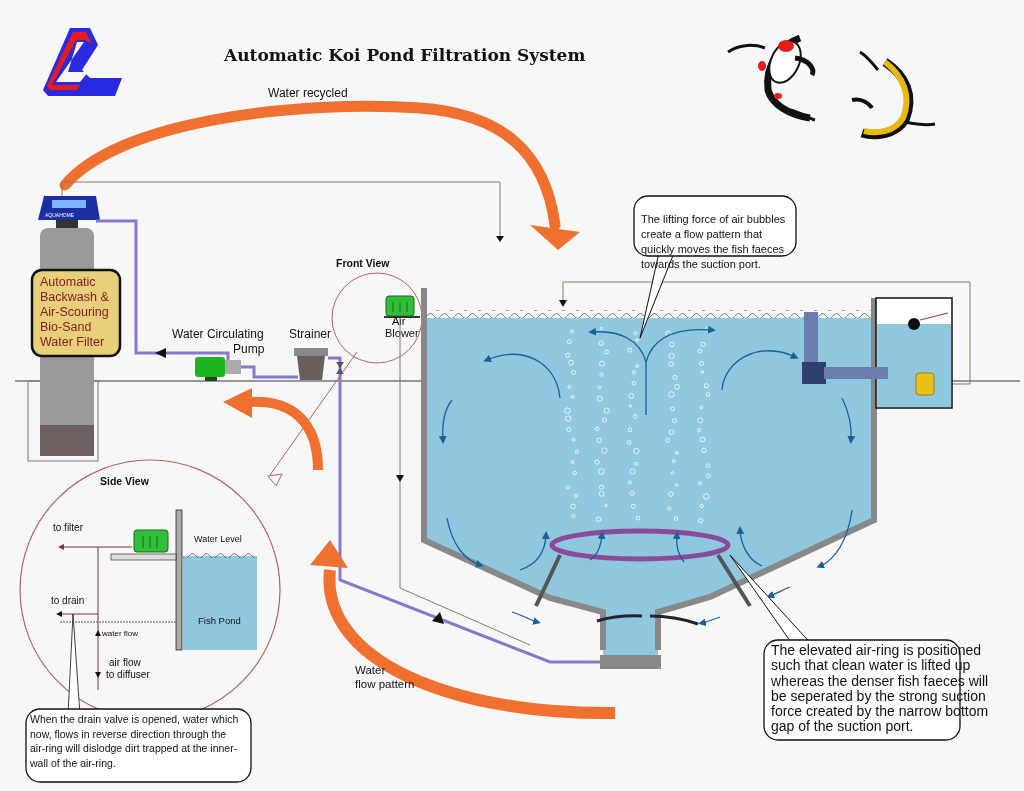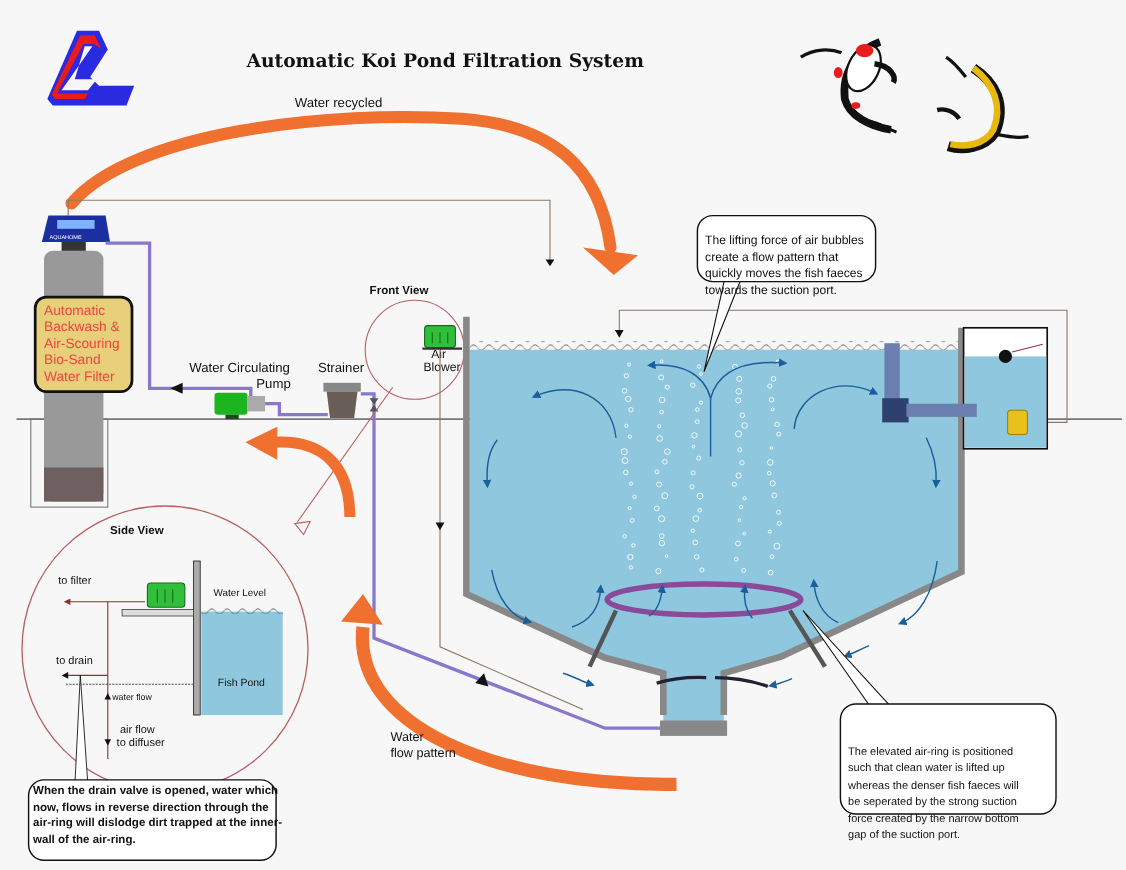--- a/index.html
+++ b/index.html
@@ -2,21 +2,21 @@
 <html><head>
 <meta charset="utf-8">
 <style>
   html,body{margin:0;padding:0;background:#f7f7f7;}
   body{width:1024px;height:791px;overflow:hidden;position:relative;font-family:"Liberation Sans",sans-serif;}
   svg{position:absolute;left:0;top:0;}
   .t{font-family:"Liberation Sans",sans-serif;fill:#111;}
   .title{font-family:"DejaVu Serif",serif;font-weight:bold;font-size:17px;fill:#111;}
   .bold{font-weight:bold;}
   .callout{position:absolute;font-family:"Liberation Sans",sans-serif;font-size:11px;line-height:15px;color:#111;white-space:pre-line;}
-  .filter-label{position:absolute;font-family:"Liberation Sans",sans-serif;font-size:12.5px;line-height:15px;color:#ef4444;white-space:pre-line;}
+  .filter-label{position:absolute;font-family:"Liberation Sans",sans-serif;font-size:12.5px;line-height:15px;color:#7f1d1d;white-space:pre-line;}
 </style>
 </head>
 <body>
 
 <svg width="1024" height="791" viewBox="0 0 1024 791">
   <defs>
     <marker id="tri" viewBox="0 0 10 10" refX="5" refY="5" markerWidth="7" markerHeight="7" orient="auto-start-reverse">
       <path d="M0,0 L10,5 L0,10 z" fill="#111"></path>
     </marker>
     <marker id="blu" viewBox="0 0 10 10" refX="5" refY="5" markerWidth="6" markerHeight="6" orient="auto">
@@ -311,22 +311,22 @@
 
 <div class="filter-label" style="left:40px;top:275px;">Automatic
 Backwash &amp;
 Air-Scouring
 Bio-Sand
 Water Filter</div>
 <div class="callout" style="left:641px;top:212px;">The lifting force of air bubbles
 create a flow pattern that
 quickly moves the fish faeces
 towards the suction port.</div>
-<div class="callout" style="left:30px;top:712px;font-size:10.5px;line-height:14.5px;font-weight:bold;">When the drain valve is opened, water which
+<div class="callout" style="left:30px;top:712px;font-size:10.5px;line-height:14.5px;">When the drain valve is opened, water which
 now, flows in reverse direction through the
 air-ring will dislodge dirt trapped at the inner-
 wall of the air-ring.</div>
-<div class="callout" style="left:771px;top:676px;font-size:10px;line-height:15.3px;">The elevated air-ring is positioned
+<div class="callout" style="left:771px;top:643px;font-size:14px;line-height:15.3px;">The elevated air-ring is positioned
 such that clean water is lifted up
 whereas the denser fish faeces will
 be seperated by the strong suction
 force created by the narrow bottom
 gap of the suction port.</div>
 
 </body></html>

